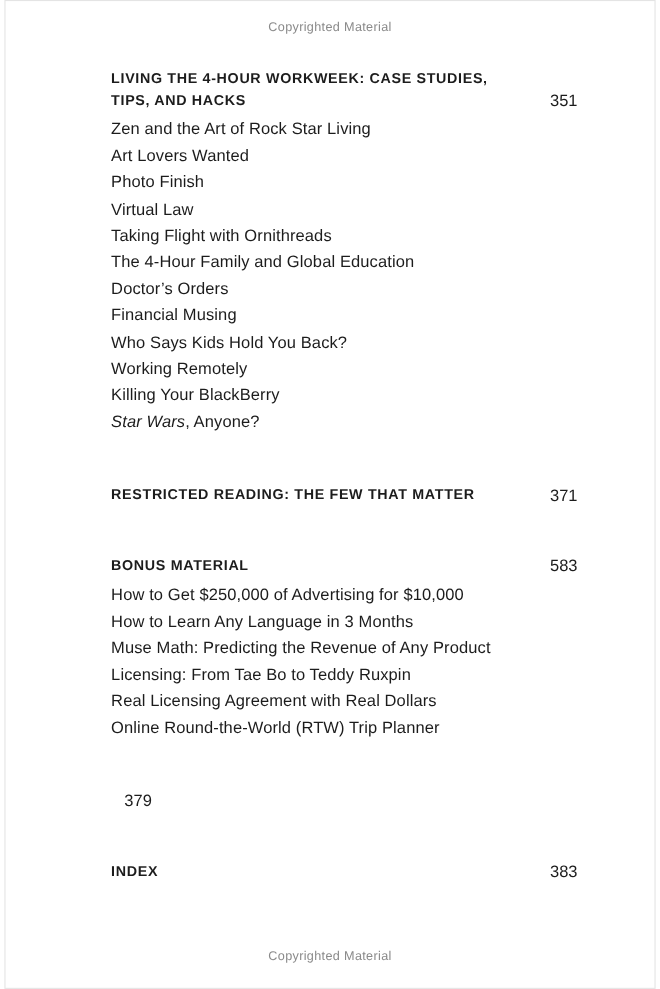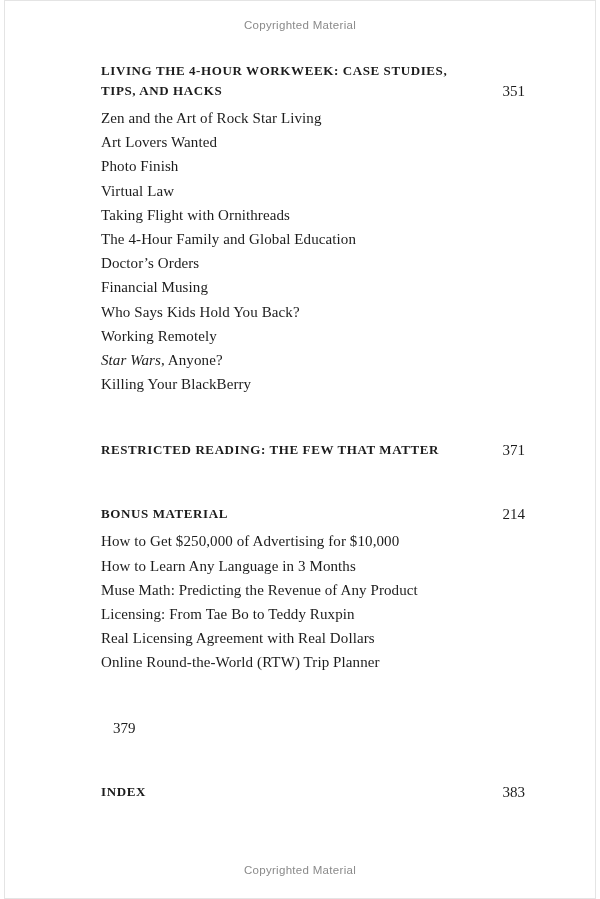--- a/index.html
+++ b/index.html
@@ -21,21 +21,20 @@
     font-size: 11.5px;
     color: #8a8a8a;
     letter-spacing: 0.3px;
     flex: 0 0 auto;
   }
   .notice.top { margin-top: 18px; }
   .notice.bottom { margin-top: auto; margin-bottom: 22px; }
   .toc {
     padding: 30px 70px 0 96px;
     flex: 0 0 auto;
-    font-family: Liberation Serif, serif;
   }
   .toc-section + .toc-section { margin-top: 44px; }
   .toc-row {
     display: flex;
     justify-content: space-between;
     align-items: flex-end;
     margin-bottom: 5px;
   }
   .toc-heading {
     font-weight: bold;
@@ -75,37 +74,37 @@
         <div class="toc-entry">Zen and the Art of Rock Star Living</div>
         <div class="toc-entry">Art Lovers Wanted</div>
         <div class="toc-entry">Photo Finish</div>
         <div class="toc-entry">Virtual Law</div>
         <div class="toc-entry">Taking Flight with Ornithreads</div>
         <div class="toc-entry">The 4-Hour Family and Global Education</div>
         <div class="toc-entry">Doctor’s Orders</div>
         <div class="toc-entry">Financial Musing</div>
         <div class="toc-entry">Who Says Kids Hold You Back?</div>
         <div class="toc-entry">Working Remotely</div>
+        <div class="toc-entry">Killing Your BlackBerry</div>
         <div class="toc-entry"><span class="italic">Star Wars</span><span>, Anyone?</span></div>
-        <div class="toc-entry">Killing Your BlackBerry</div>
       </section>
       <section class="toc-section">
         <div class="toc-row">
           <div class="toc-heading">
             <div>RESTRICTED READING: THE FEW THAT MATTER</div>
           </div>
           <div class="toc-page">371</div>
         </div>
       </section>
       <section class="toc-section">
         <div class="toc-row">
           <div class="toc-heading">
             <div>BONUS MATERIAL</div>
           </div>
-          <div class="toc-page">214</div>
+          <div class="toc-page">583</div>
         </div>
         <div class="toc-entry">How to Get $250,000 of Advertising for $10,000</div>
         <div class="toc-entry">How to Learn Any Language in 3 Months</div>
         <div class="toc-entry">Muse Math: Predicting the Revenue of Any Product</div>
         <div class="toc-entry">Licensing: From Tae Bo to Teddy Ruxpin</div>
         <div class="toc-entry">Real Licensing Agreement with Real Dollars</div>
         <div class="toc-entry">Online Round-the-World (RTW) Trip Planner</div>
       </section>
       <section class="toc-section">
         <div class="toc-row">

